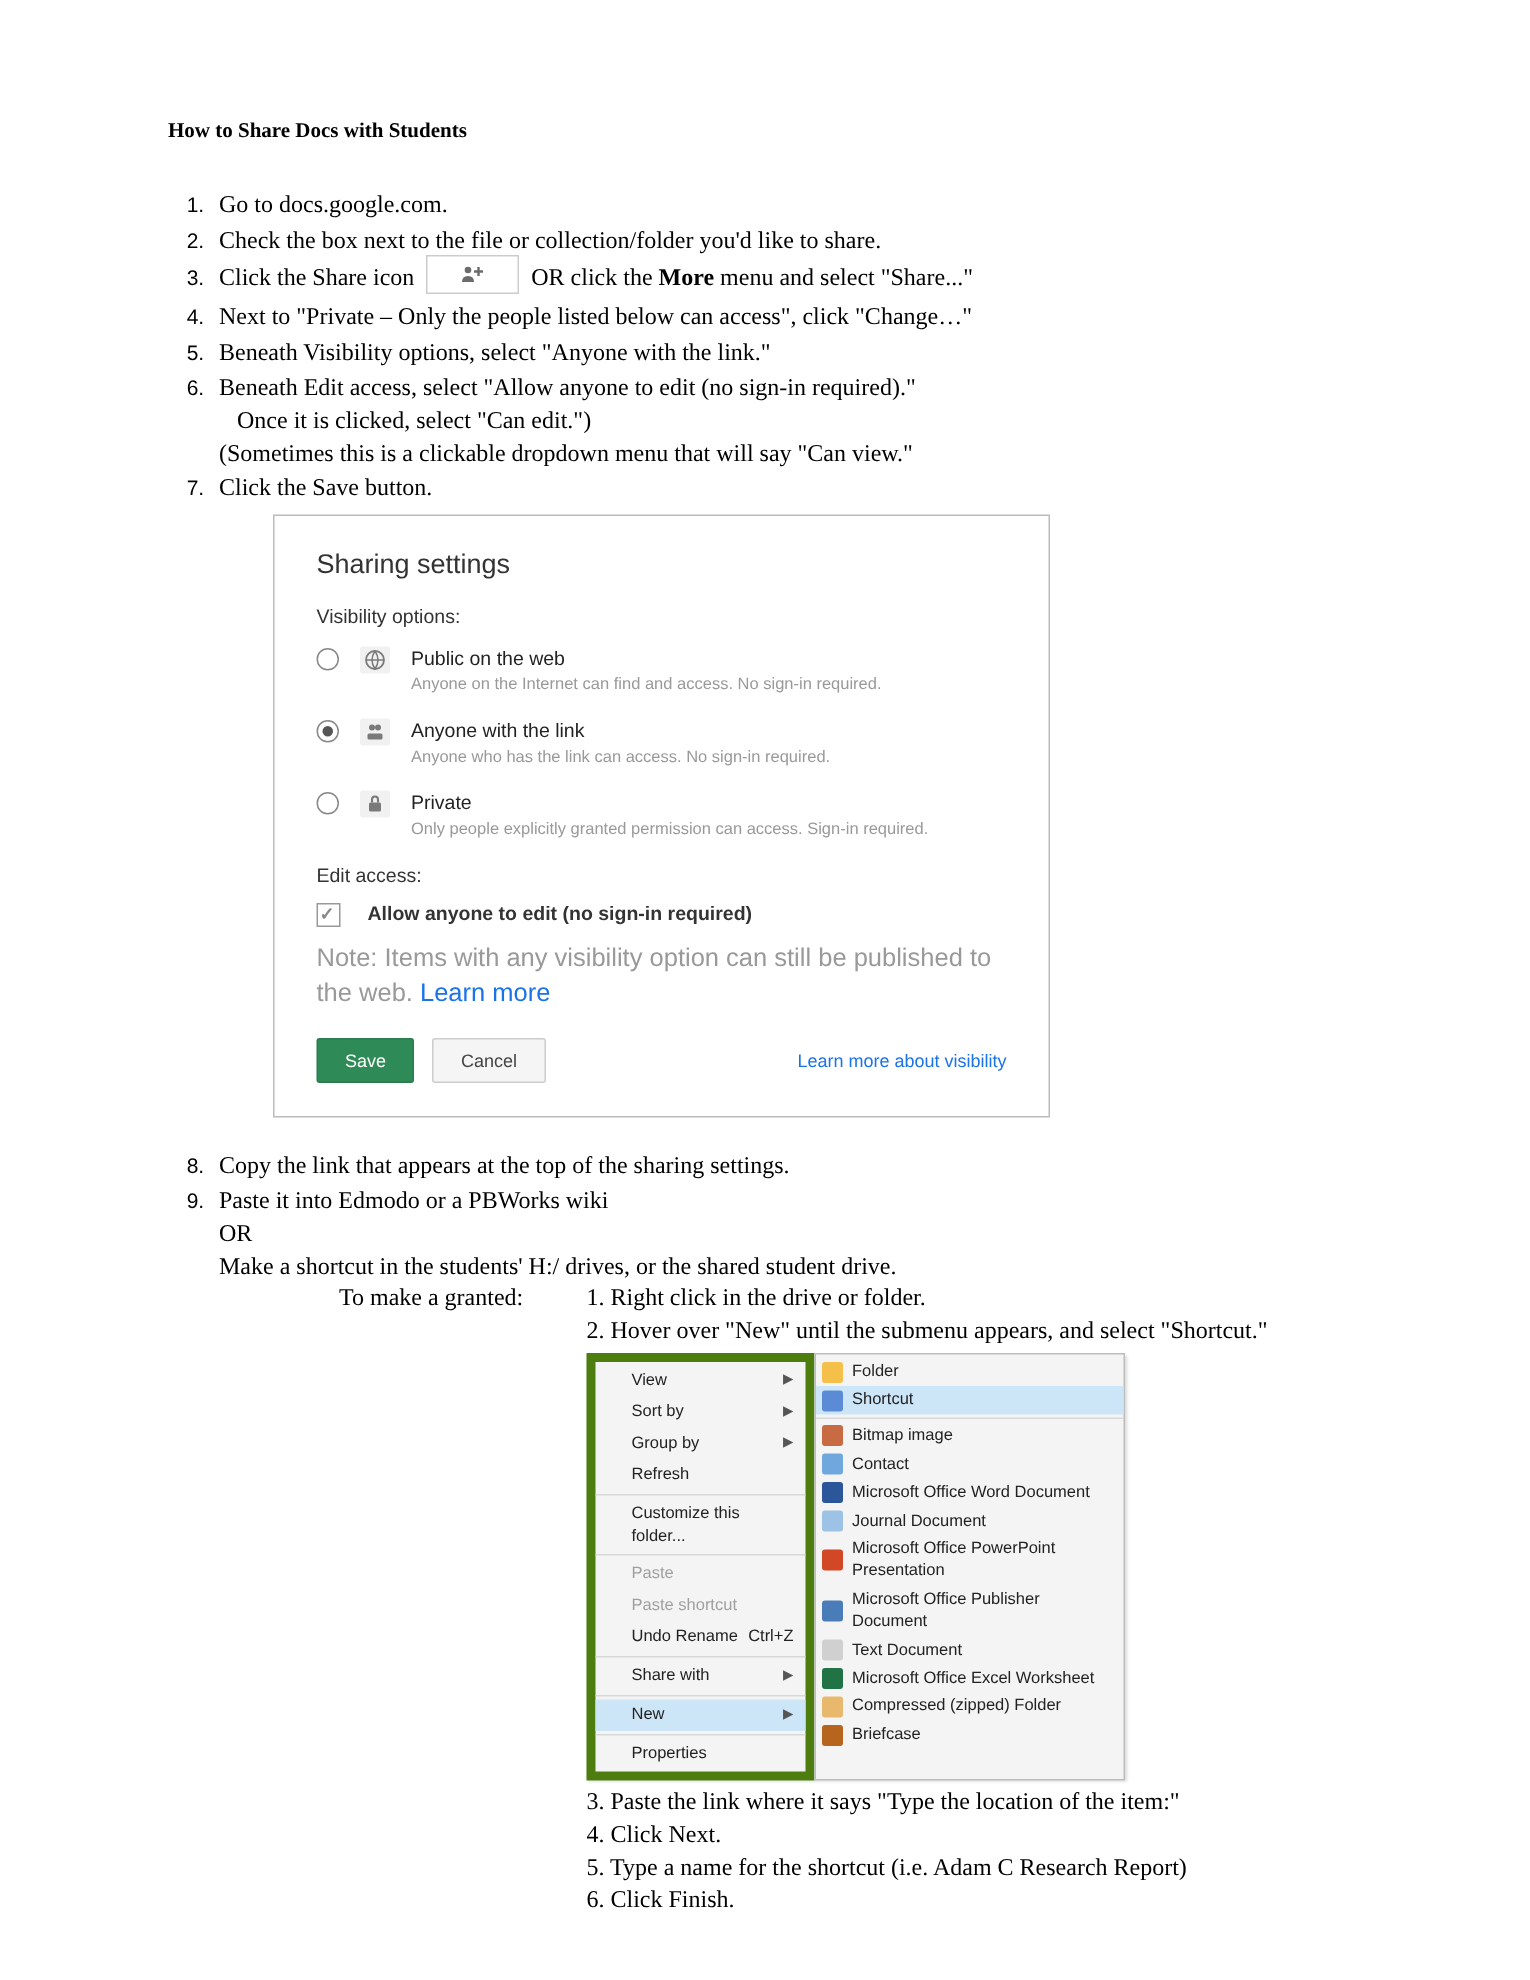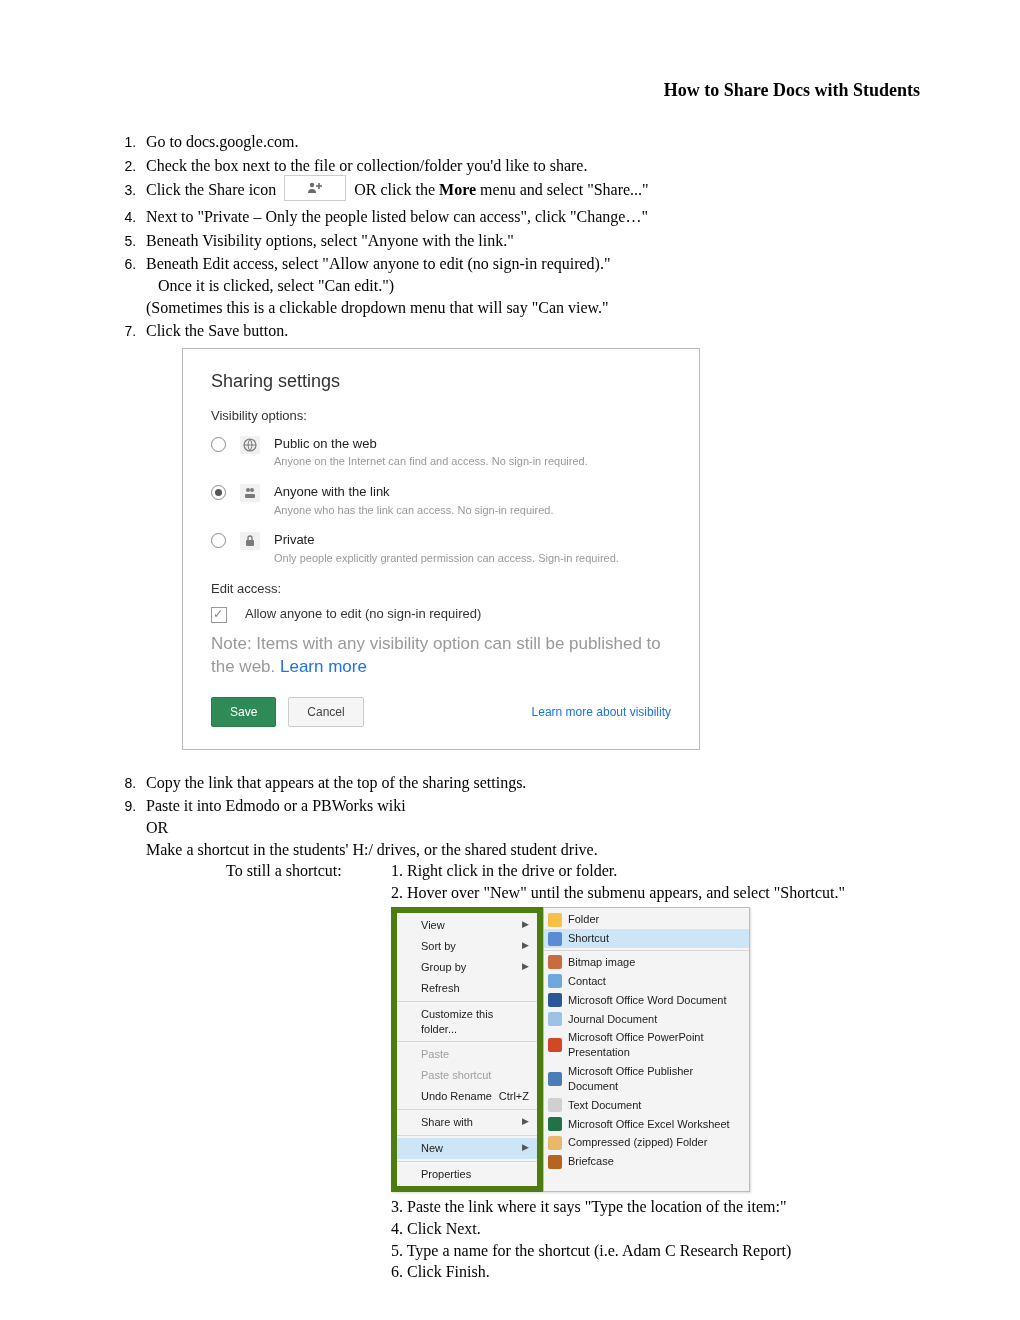--- a/index.html
+++ b/index.html
@@ -9,22 +9,22 @@
     font-family: "Times New Roman", serif;
     font-size: 16px;
     color: #000;
     width: 1020px;
   }
   .page {
     padding: 80px 100px 60px 112px;
   }
   .title {
     font-weight: bold;
-    text-align: right;
-    font-size: 18px;
+    text-align: left;
+    font-size: 14px;
     margin-bottom: 30px;
   }
   ol.main {
     padding-left: 28px;
     margin: 0;
   }
   ol.main > li {
     padding-left: 6px;
     margin: 0 0 2px 0;
     line-height: 1.35;
@@ -73,21 +73,21 @@
   .sp-text { flex: 1; }
   .sp-text .t1 { font-size: 13px; color: #222; }
   .sp-text .t2 { font-size: 11px; color: #999; margin-top: 2px; }
   .sp-check {
     width: 14px; height: 14px; border: 1px solid #999; background: #fff;
     position: relative; margin-top: 1px;
   }
   .sp-check::after {
     content: "✓"; position: absolute; font-size: 12px; color: #888; top: -2px; left: 1px;
   }
-  .sp-edit-row { display: flex; align-items: center; gap: 18px; margin: 6px 0 10px 0; }
+  .sp-edit-row { display: flex; align-items: center; gap: 18px; margin: 6px 0 10px 0; font-weight: bold; }
   .sp-edit-row .lbl { font-size: 13px; color: #333; }
   .sp-note { font-size: 17px; color: #999; margin: 6px 0 18px 0; }
   .sp-note a { color: #1a73e8; text-decoration: none; }
   .sp-buttons { display: flex; align-items: center; gap: 12px; }
   .btn-save {
     background: #2e8b57; color: #fff; border: 1px solid #2a7b4d;
     font-size: 12px; font-weight: normal; padding: 7px 18px; border-radius: 2px;
   }
   .btn-cancel {
     background: #f5f5f5; color: #444; border: 1px solid #ccc;
@@ -228,21 +228,21 @@
     </li>
 
     <li><span>Copy the link that appears at the top of the sharing settings.</span></li>
     <li>
       <span>Paste it into Edmodo or a PBWorks wiki</span>
       <div class="subline">OR</div>
       <div class="subline">Make a shortcut in the students' H:/ drives, or the shared student drive.</div>
 
       <div class="shortcut-block">
         <div class="shortcut-lead">
-          <span class="lead-label">To still a shortcut:</span>
+          <span class="lead-label">To make a granted:</span>
           <span class="lead-rest">1. Right click in the drive or folder.</span>
         </div>
       </div>
       <div class="sstep">2. Hover over "New" until the submenu appears, and select "Shortcut."</div>
 
       
       <div class="ctx-wrap">
         <div class="ctx-menu" id="ctx-left">
             <div class="ctx-item">
               <span>View</span>

